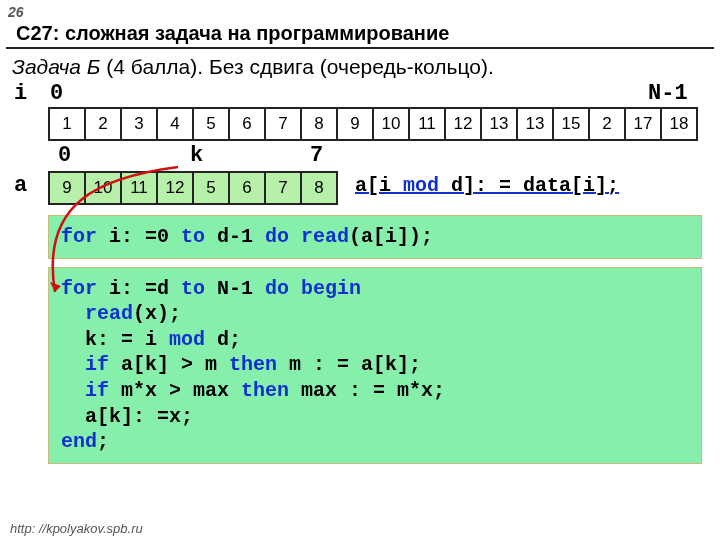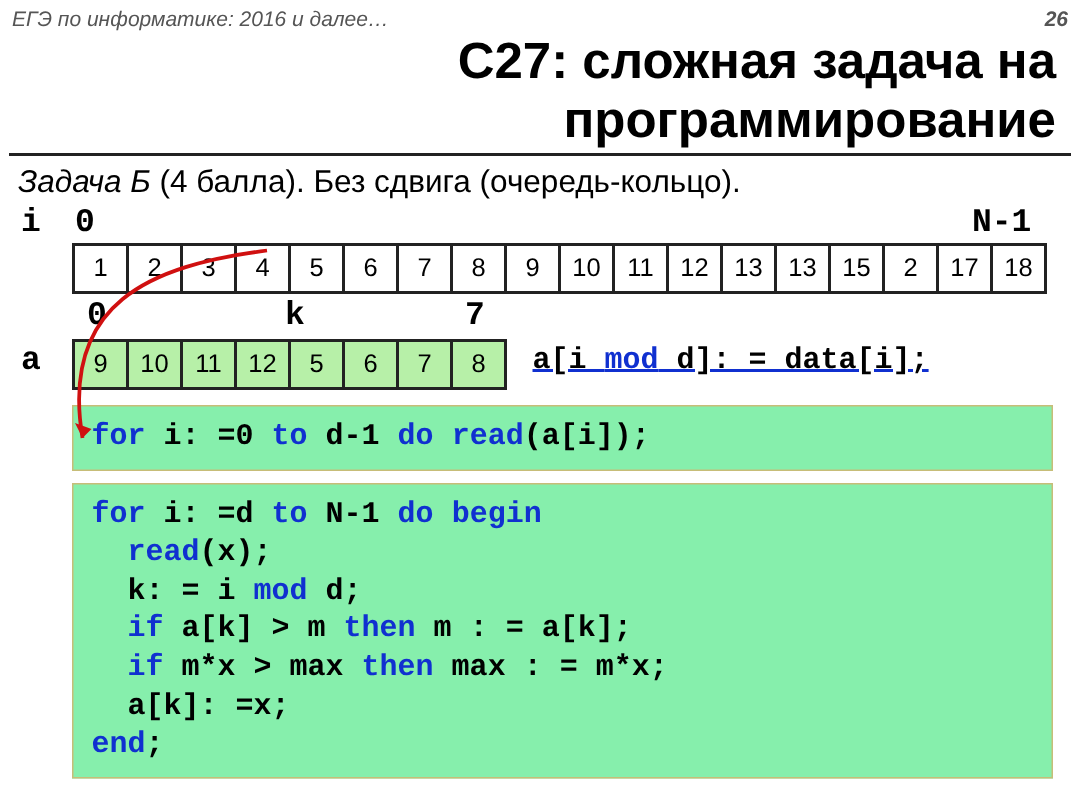--- a/index.html
+++ b/index.html
@@ -13,26 +13,25 @@
   }
   .header {
     display: flex;
     justify-content: space-between;
     font-style: italic;
     color: #555;
     font-size: 14px;
     padding: 4px 8px 0 8px;
   }
   .title {
-    font-size: 34px;
+    font-size: 20px;
     font-weight: bold;
     padding: 2px 10px;
     border-bottom: 2px solid #222;
     margin: 0 6px;
-    text-align: right;
   }
   .subtitle {
     font-size: 21px;
     padding: 6px 24px 2px 12px;
   }
   .subtitle .em { font-style: italic; }
   .row-labels {
     position: relative;
     font-family: 'Courier New', monospace;
     font-size: 22px;
@@ -92,21 +91,20 @@
     position:absolute;
     left:30px;
     top:162px;
     pointer-events:none;
   }
 </style>
 </head>
 <body>
 
 <div class="header">
-  <span>ЕГЭ по информатике: 2016 и далее…</span>
   <span style="font-weight:bold">26</span>
 </div>
 
 <div class="title">C27: сложная задача на программирование</div>
 
 <div class="subtitle">
   <span class="em">Задача Б</span><span> (4 балла). Без сдвига (очередь-кольцо).</span>
 </div>
 
 <div class="row-labels">
@@ -175,13 +173,14 @@
 <div class="codebox" id="cb1"><span class="kw">for</span> i: =0 <span class="kw">to</span> d-1 <span class="kw">do</span> <span class="kw">read</span>(a[i]);</div>
 <div class="codebox" id="cb2" style="margin-top:4px"><span class="kw">for</span> i: =d <span class="kw">to</span> N-1 <span class="kw">do</span> <span class="kw">begin</span>
   <span class="kw">read</span>(x);
   k: = i <span class="kw">mod</span> d;
   <span class="kw">if</span> a[k] &gt; m <span class="kw">then</span> m : = a[k];
   <span class="kw">if</span> m*x &gt; max <span class="kw">then</span> max : = m*x;
   a[k]: =x;
 <span class="kw">end</span>;</div>
 
 <div class="footer">
+  <span>http: //kpolyakov.spb.ru</span>
 </div>
 
 </body></html>

